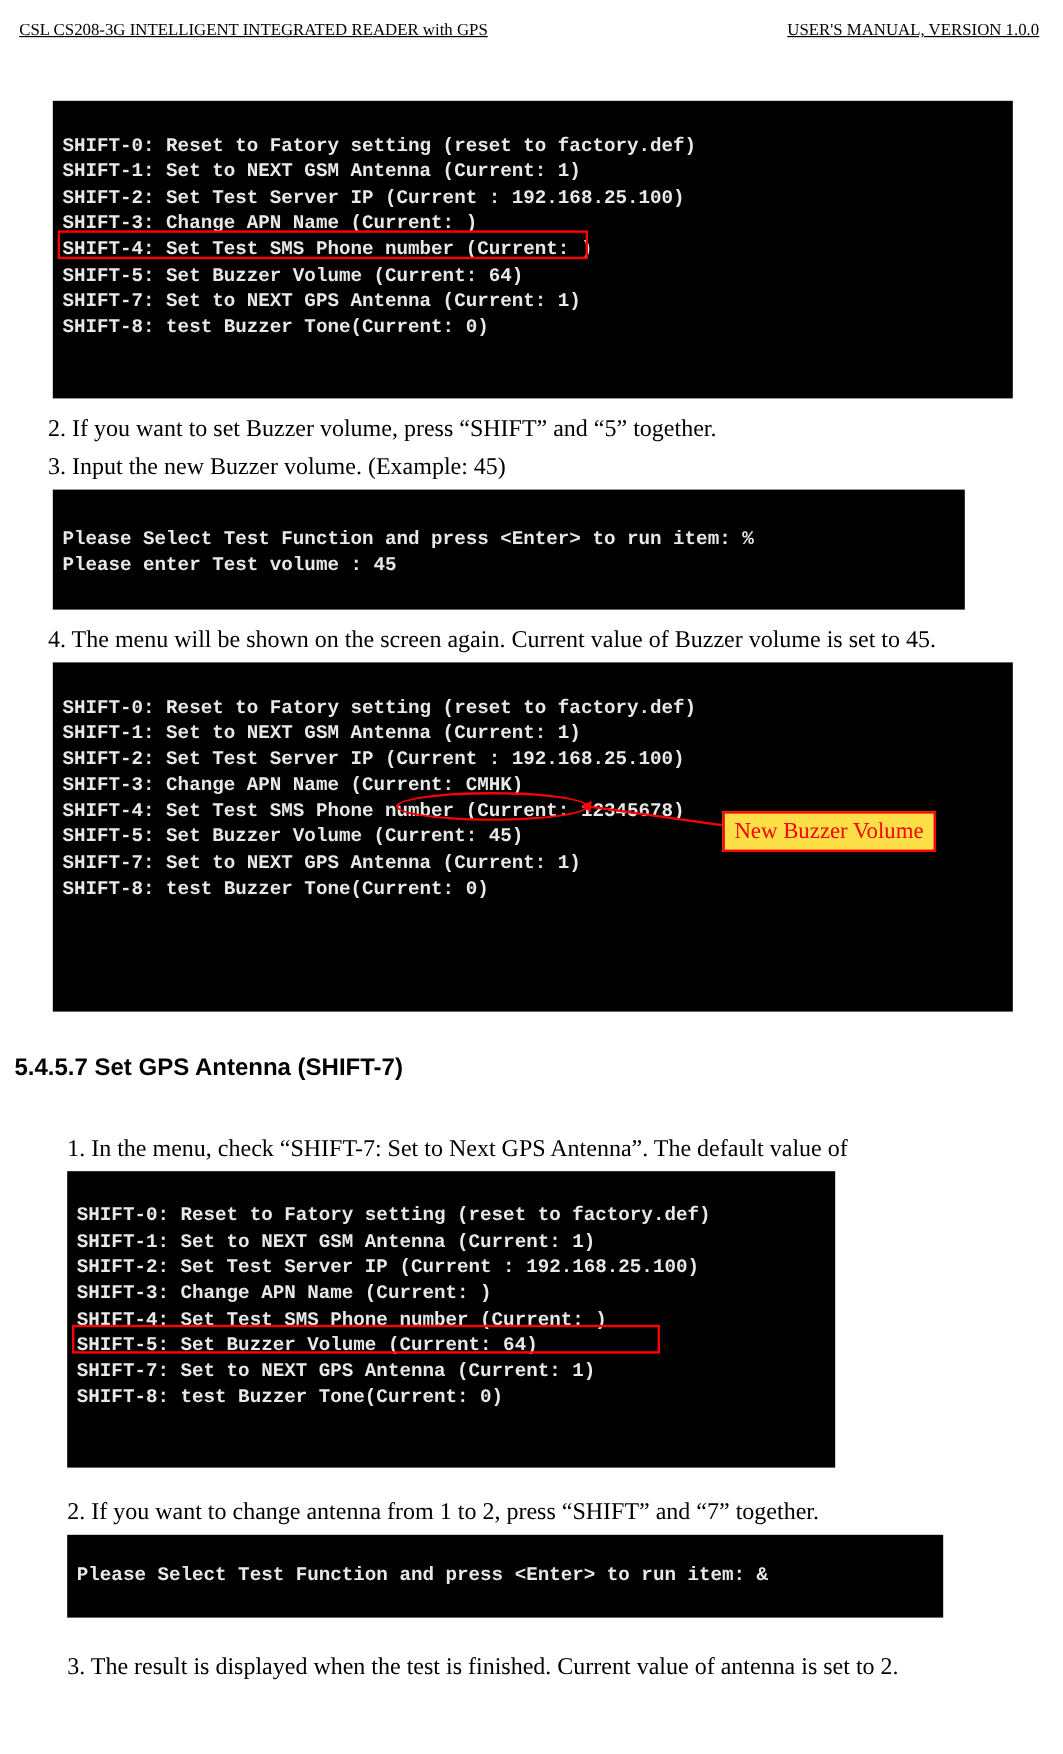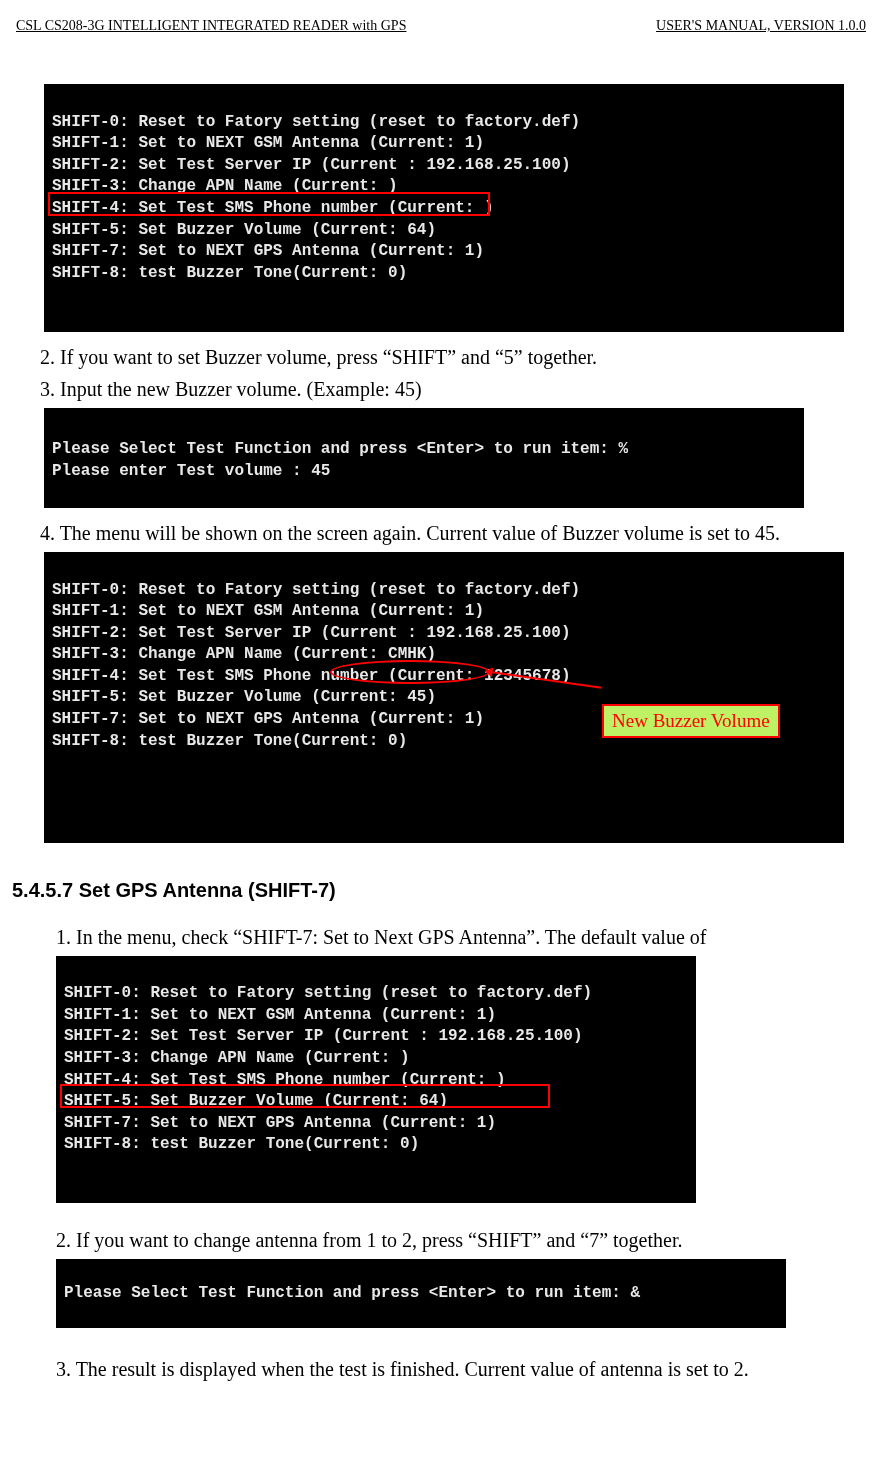--- a/index.html
+++ b/index.html
@@ -48,21 +48,21 @@
       margin-left: 12px;
       padding-left: 40px;
       text-indent: -40px;
       margin-bottom: 4px;
     }
     .section-heading {
       font-family: Arial, Helvetica, sans-serif;
       font-size: 20px;
       font-weight: bold;
       margin-top: 36px;
-      margin-bottom: 20px;
+      margin-bottom: 40px;
       margin-left: -32px;
     }
     .terminal {
       background: #000;
       color: #e8e8e8;
       font-family: "Consolas", "Courier New", monospace;
       font-size: 16px;
       font-weight: bold;
       padding: 6px 8px 4px 8px;
       margin: 4px 0 10px 0;
@@ -82,28 +82,27 @@
     .terminal-slim {
       width: 800px;
     }
     .highlight-box {
       position: absolute;
       border: 2px solid #ff0000;
     }
     .annotation-label {
       position: absolute;
       border: 2px solid #ff0000;
-      background: #bef264;
+      background: #fde047;
       color: #ff0000;
       font-family: "Times New Roman", Times, serif;
       font-size: 19px;
       font-weight: normal;
       padding: 2px 8px;
       white-space: nowrap;
-      margin-top: 28px;
     }
     .annotation-arrow {
       position: absolute;
       width: 60px;
       height: 2px;
       background: #ff0000;
     }
     .annotation-arrow::before {
       content: "";
       position: absolute;

